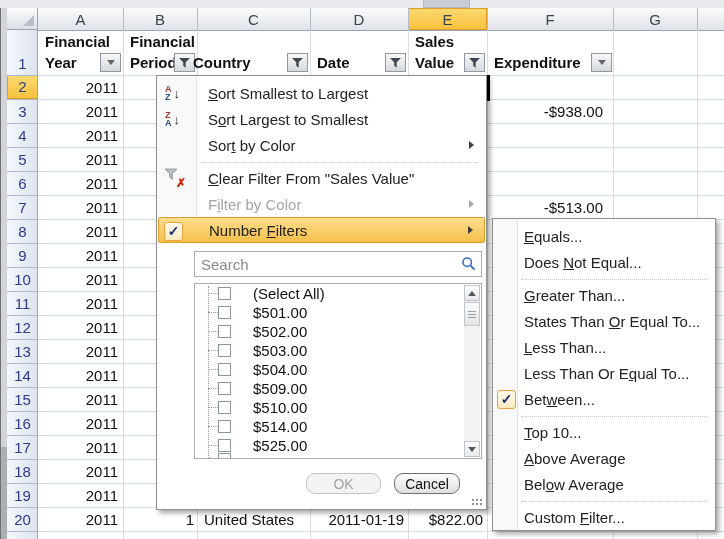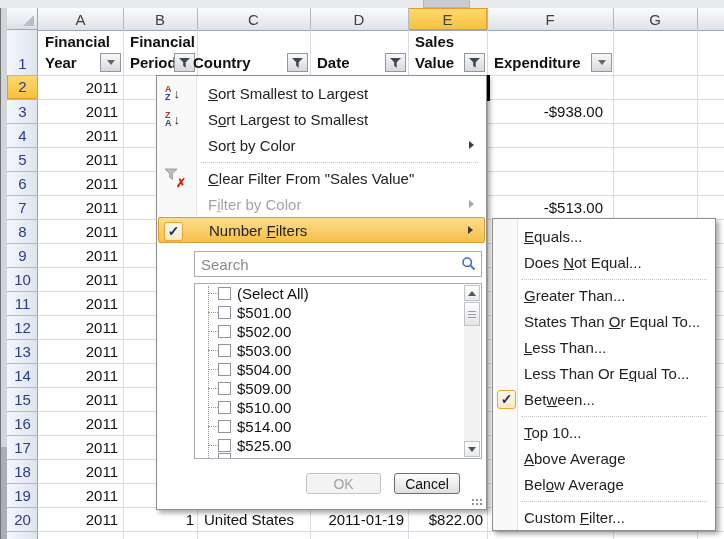--- a/index.html
+++ b/index.html
@@ -57,31 +57,31 @@
   #search-wrap{left:37px;top:175px;width:288px;height:26px;border:1px solid #A8ADB4;box-sizing:border-box;background:#fff;}
   #search-input{position:absolute;left:0;top:0;width:100%;height:100%;border:none;outline:none;font-family:"Liberation Sans",sans-serif;
     font-size:15px;color:#444;padding:0 24px 0 6px;box-sizing:border-box;}
   #search-input::placeholder{color:#8A8A8A;opacity:1;}
   .mag{position:absolute;right:4px;top:4px;}
   #value-list{left:37px;top:207px;width:288px;height:176px;border:1px solid #A8ADB4;box-sizing:border-box;background:#fff;overflow:hidden;}
   .tree-v{position:absolute;left:13px;top:2px;bottom:0;width:0;border-left:1px dotted #9B9B9B;}
   .litem{position:absolute;left:0;height:19px;display:flex;align-items:center;font-size:15px;color:#111;}
   .stub{position:absolute;left:13px;width:10px;border-top:1px dotted #9B9B9B;}
   .cb{position:absolute;left:23px;width:13px;height:13px;border:1px solid #8F959E;background:#fff;box-sizing:border-box;}
-  .llabel{position:absolute;left:42px;white-space:nowrap;}
+  .llabel{position:absolute;left:58px;white-space:nowrap;}
   
   .sb{position:absolute;right:1px;top:1px;width:16px;bottom:1px;background:#F2F2F2;}
   .sb-btn{position:absolute;left:0;width:16px;height:16px;background:linear-gradient(#FDFDFD,#E8E8EA);border:1px solid #BFC4CA;box-sizing:border-box;display:flex;align-items:center;justify-content:center;}
   .sb-up{top:0;} .sb-dn{bottom:0;}
   .tri-u{width:0;height:0;border-left:4px solid transparent;border-right:4px solid transparent;border-bottom:5px solid #4F565E;}
   .tri-d{width:0;height:0;border-left:4px solid transparent;border-right:4px solid transparent;border-top:5px solid #4F565E;}
   .sb-thumb{position:absolute;left:0;top:17px;width:16px;height:24px;background:linear-gradient(#FDFDFD,#E4E4E8);border:1px solid #BFC4CA;box-sizing:border-box;display:flex;align-items:center;justify-content:center;}
   .grip{width:8px;height:7px;background:repeating-linear-gradient(180deg,#9AA0A8 0 1px,transparent 1px 3px);}
   
-  .btn{position:absolute;height:21px;border-radius:3px;font-size:14px;display:flex;align-items:center;justify-content:center;box-sizing:border-box;}
+  .btn{position:absolute;height:21px;border-radius:9px;font-size:14px;display:flex;align-items:center;justify-content:center;box-sizing:border-box;}
   #ok-btn{left:149px;top:397px;width:75px;background:#F3F3F3;border:1px solid #C4C4C4;color:#A2A2A2;}
   #cancel-btn{left:237px;top:397px;width:66px;background:linear-gradient(#FDFDFD,#E0E0E4);border:1px solid #6E6E6E;color:#111;}
   .resize-grip{position:absolute;right:3px;bottom:3px;width:12px;height:9px;
     background-image:radial-gradient(#8F959C 1.1px,transparent 1.2px);background-size:4px 4px;background-position:bottom right;}
   
   .sort-ico{display:flex;align-items:center;gap:2px;}
   .sort-ico .letters{display:flex;flex-direction:column;font-size:9px;font-weight:bold;line-height:8px;}
   .sort-ico .dn{font-size:13px;color:#222;line-height:13px;}
   .clear-ico{position:relative;width:22px;height:20px;}
   .clear-ico .x{position:absolute;right:0px;bottom:-2px;color:#CC2200;font-weight:bold;font-size:12px;}

